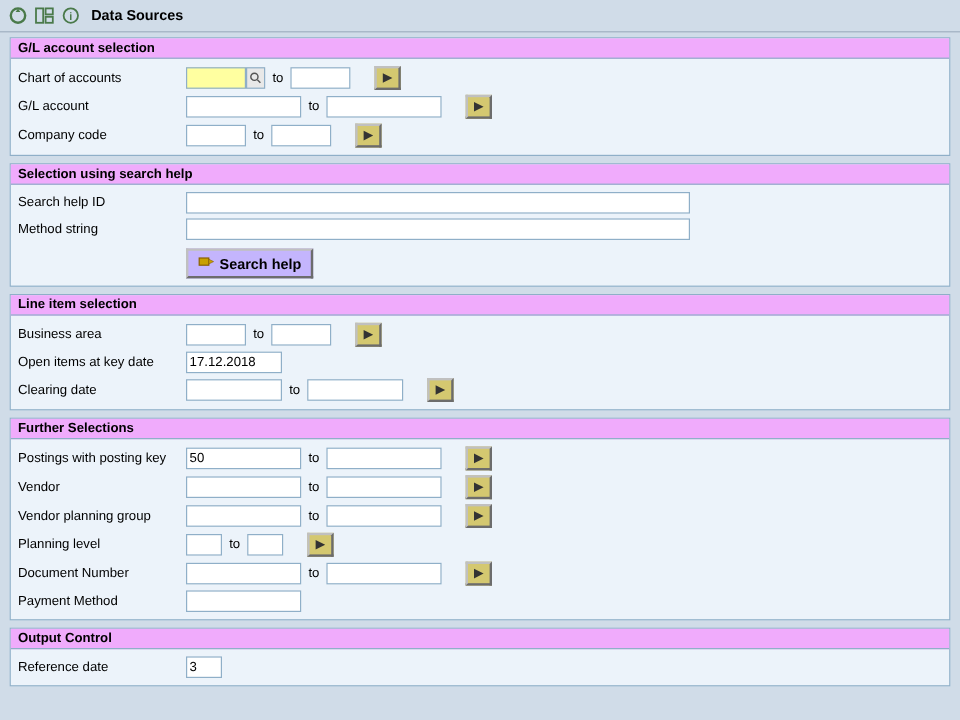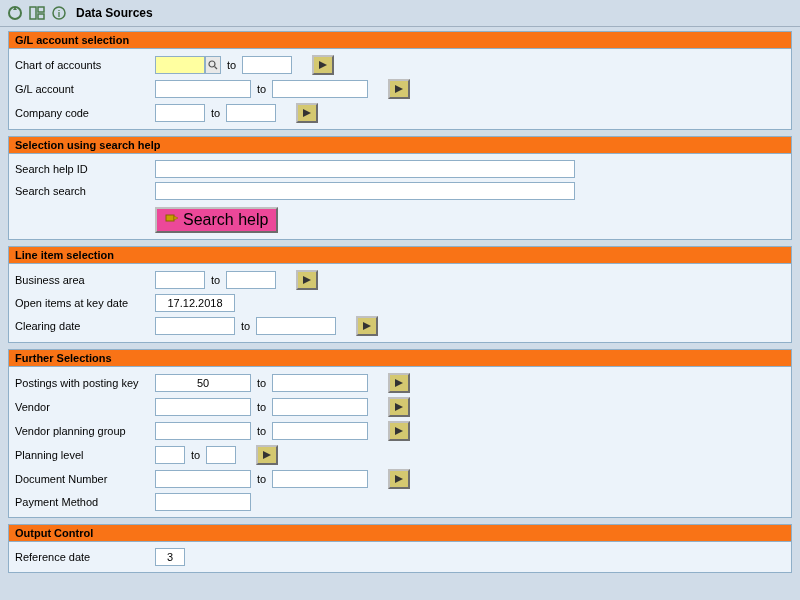--- a/index.html
+++ b/index.html
@@ -43,21 +43,21 @@
       height: calc(600px - 30px);
     }
 
     .section {
       border: 1px solid #8fafc8;
       background: #ecf3fa;
       margin-bottom: 6px;
     }
 
     .section-header {
-      background: #f97316;
+      background: #f0abfc;
       border-bottom: 1px solid #8fafc8;
       padding: 2px 6px;
       font-weight: bold;
       font-size: 11px;
     }
 
     .section-body {
       padding: 4px 6px;
     }
 
@@ -75,21 +75,20 @@
       color: #000;
     }
 
     .field-input {
       height: 18px;
       border: 1px solid #8fafc8;
       background: #fff;
       font-size: 11px;
       padding: 0 2px;
       outline: none;
-      text-align: center;
     }
 
     .field-input.highlighted {
       background: #ffffa0;
     }
 
     .field-input.short { width: 50px; }
     .field-input.medium { width: 96px; }
     .field-input.long { width: 420px; }
     .field-input.xshort { width: 30px; }
@@ -127,25 +126,25 @@
     .arrow-btn svg {
       width: 12px;
       height: 12px;
     }
 
     .search-help-btn {
       display: inline-flex;
       align-items: center;
       gap: 4px;
       border: 2px outset #c0c0c0;
-      background: #ec4899;
+      background: #c4b5fd;
       padding: 2px 8px;
       cursor: pointer;
-      font-size: 16px;
-      font-weight: normal;
+      font-size: 12px;
+      font-weight: bold;
       margin-top: 3px;
     }
 
     .fields-group {
       display: flex;
       align-items: center;
       flex: 1;
     }
   </style>
 </head>
@@ -235,21 +234,21 @@
   <div class="section">
     <div class="section-header">Selection using search help</div>
     <div class="section-body">
 
       <div class="form-row">
         <span class="field-label">Search help ID</span>
         <input class="field-input long" type="text" value="" style="">
       </div>
 
       <div class="form-row">
-        <span class="field-label">Search search</span>
+        <span class="field-label">Method string</span>
         <input class="field-input long" type="text" value="" style="">
       </div>
 
       <div class="form-row">
         <span class="field-label"></span>
         <button class="search-help-btn">
           <span>
             <svg width="14" height="14" viewBox="0 0 14 14">
               <rect x="1" y="4" width="8" height="6" fill="#c8a000" stroke="#8a6000" stroke-width="1"></rect>
               <polygon points="9,5 13,7 9,9" fill="#c8a000" stroke="#8a6000" stroke-width="0.5"></polygon>

